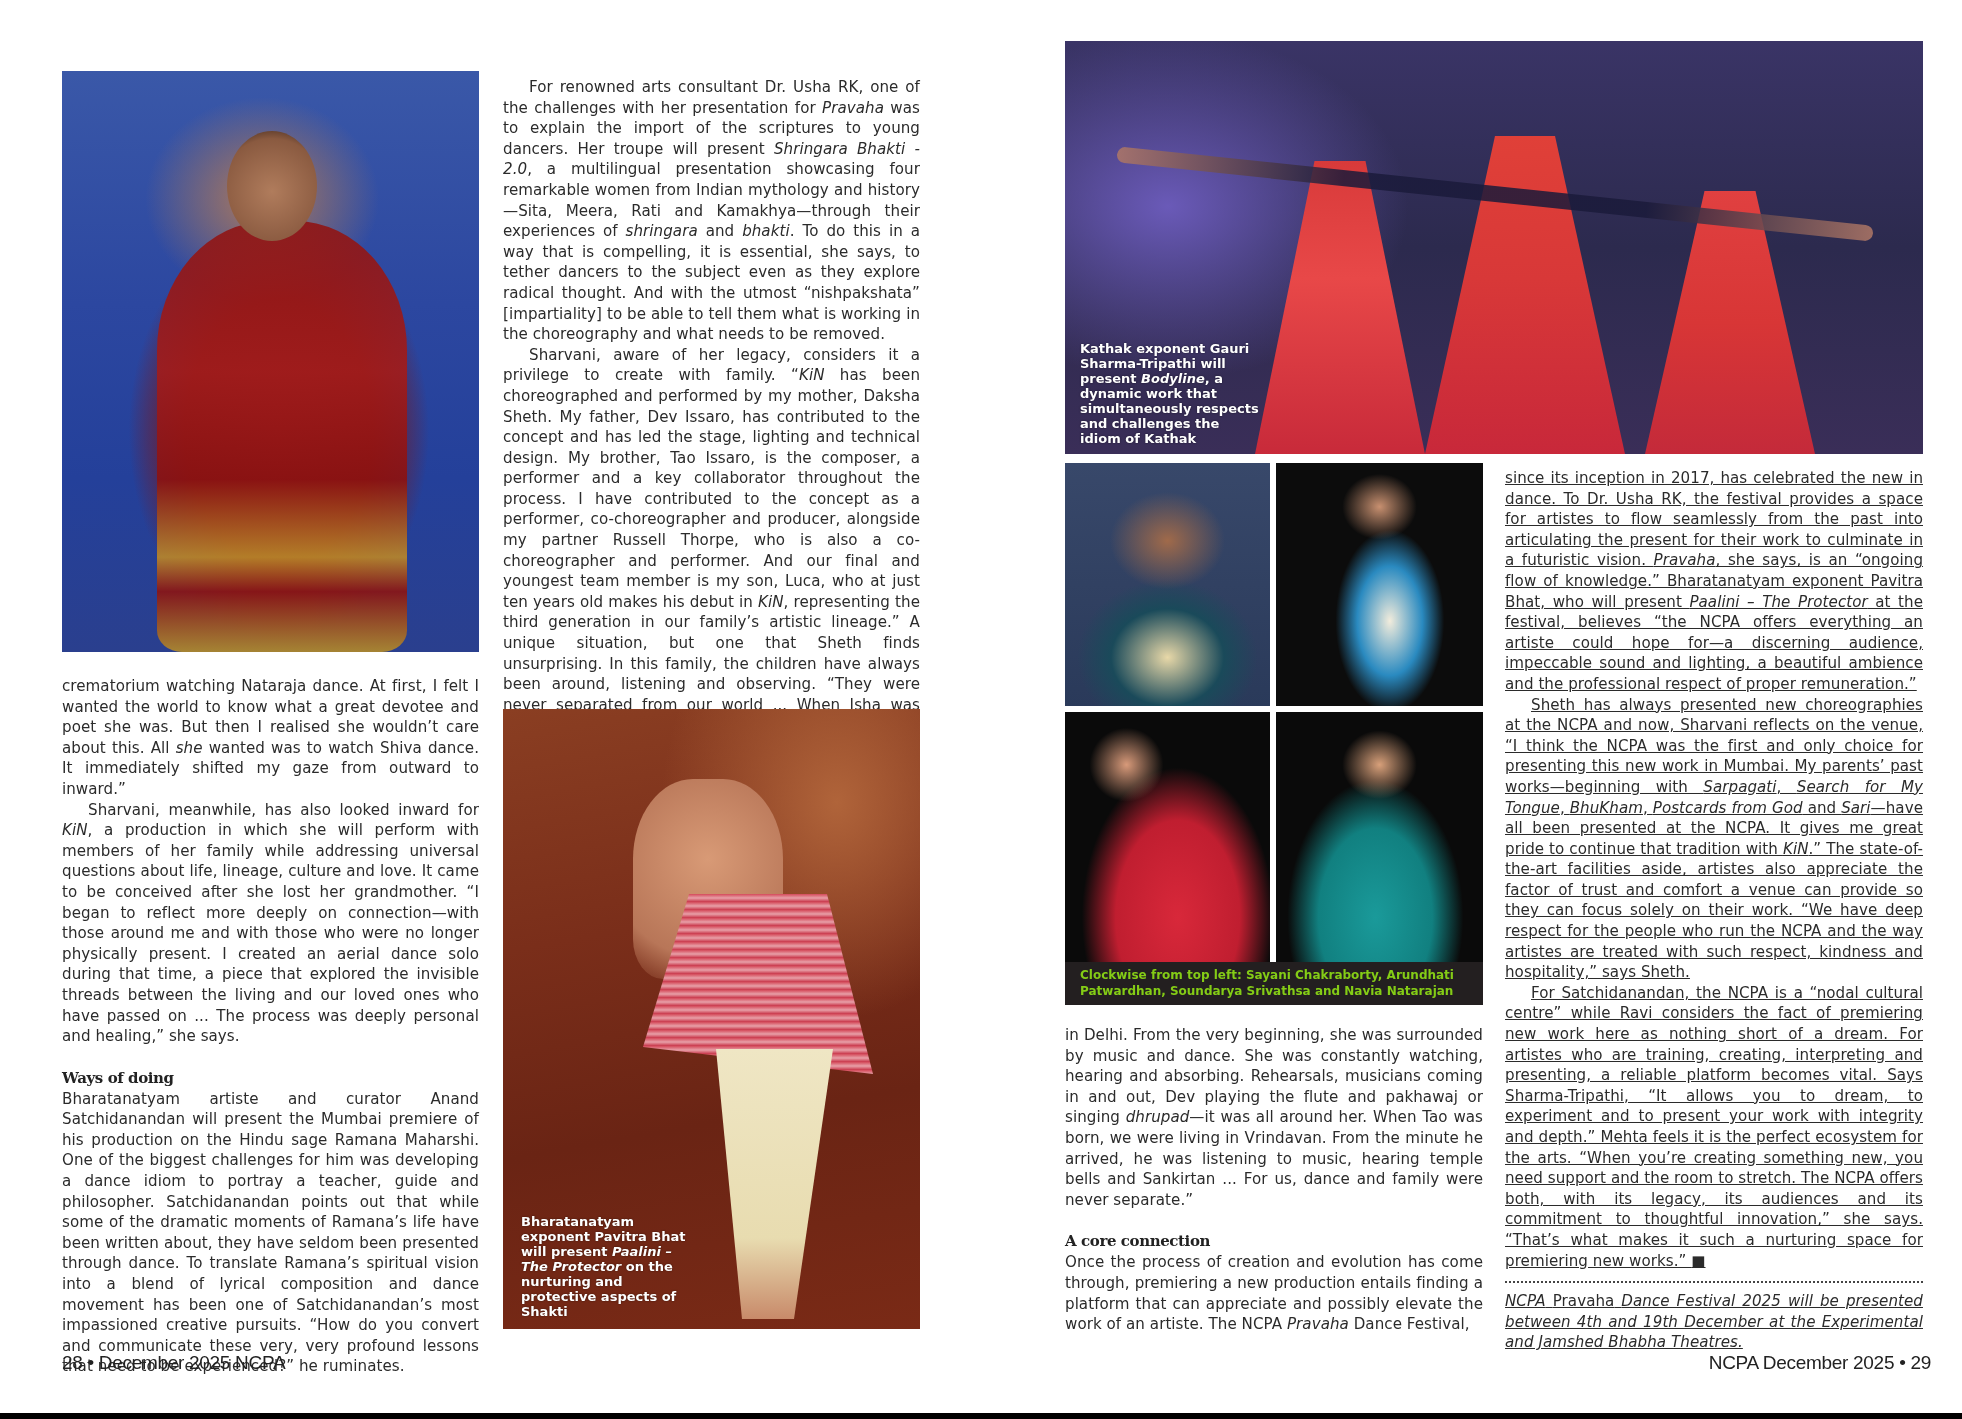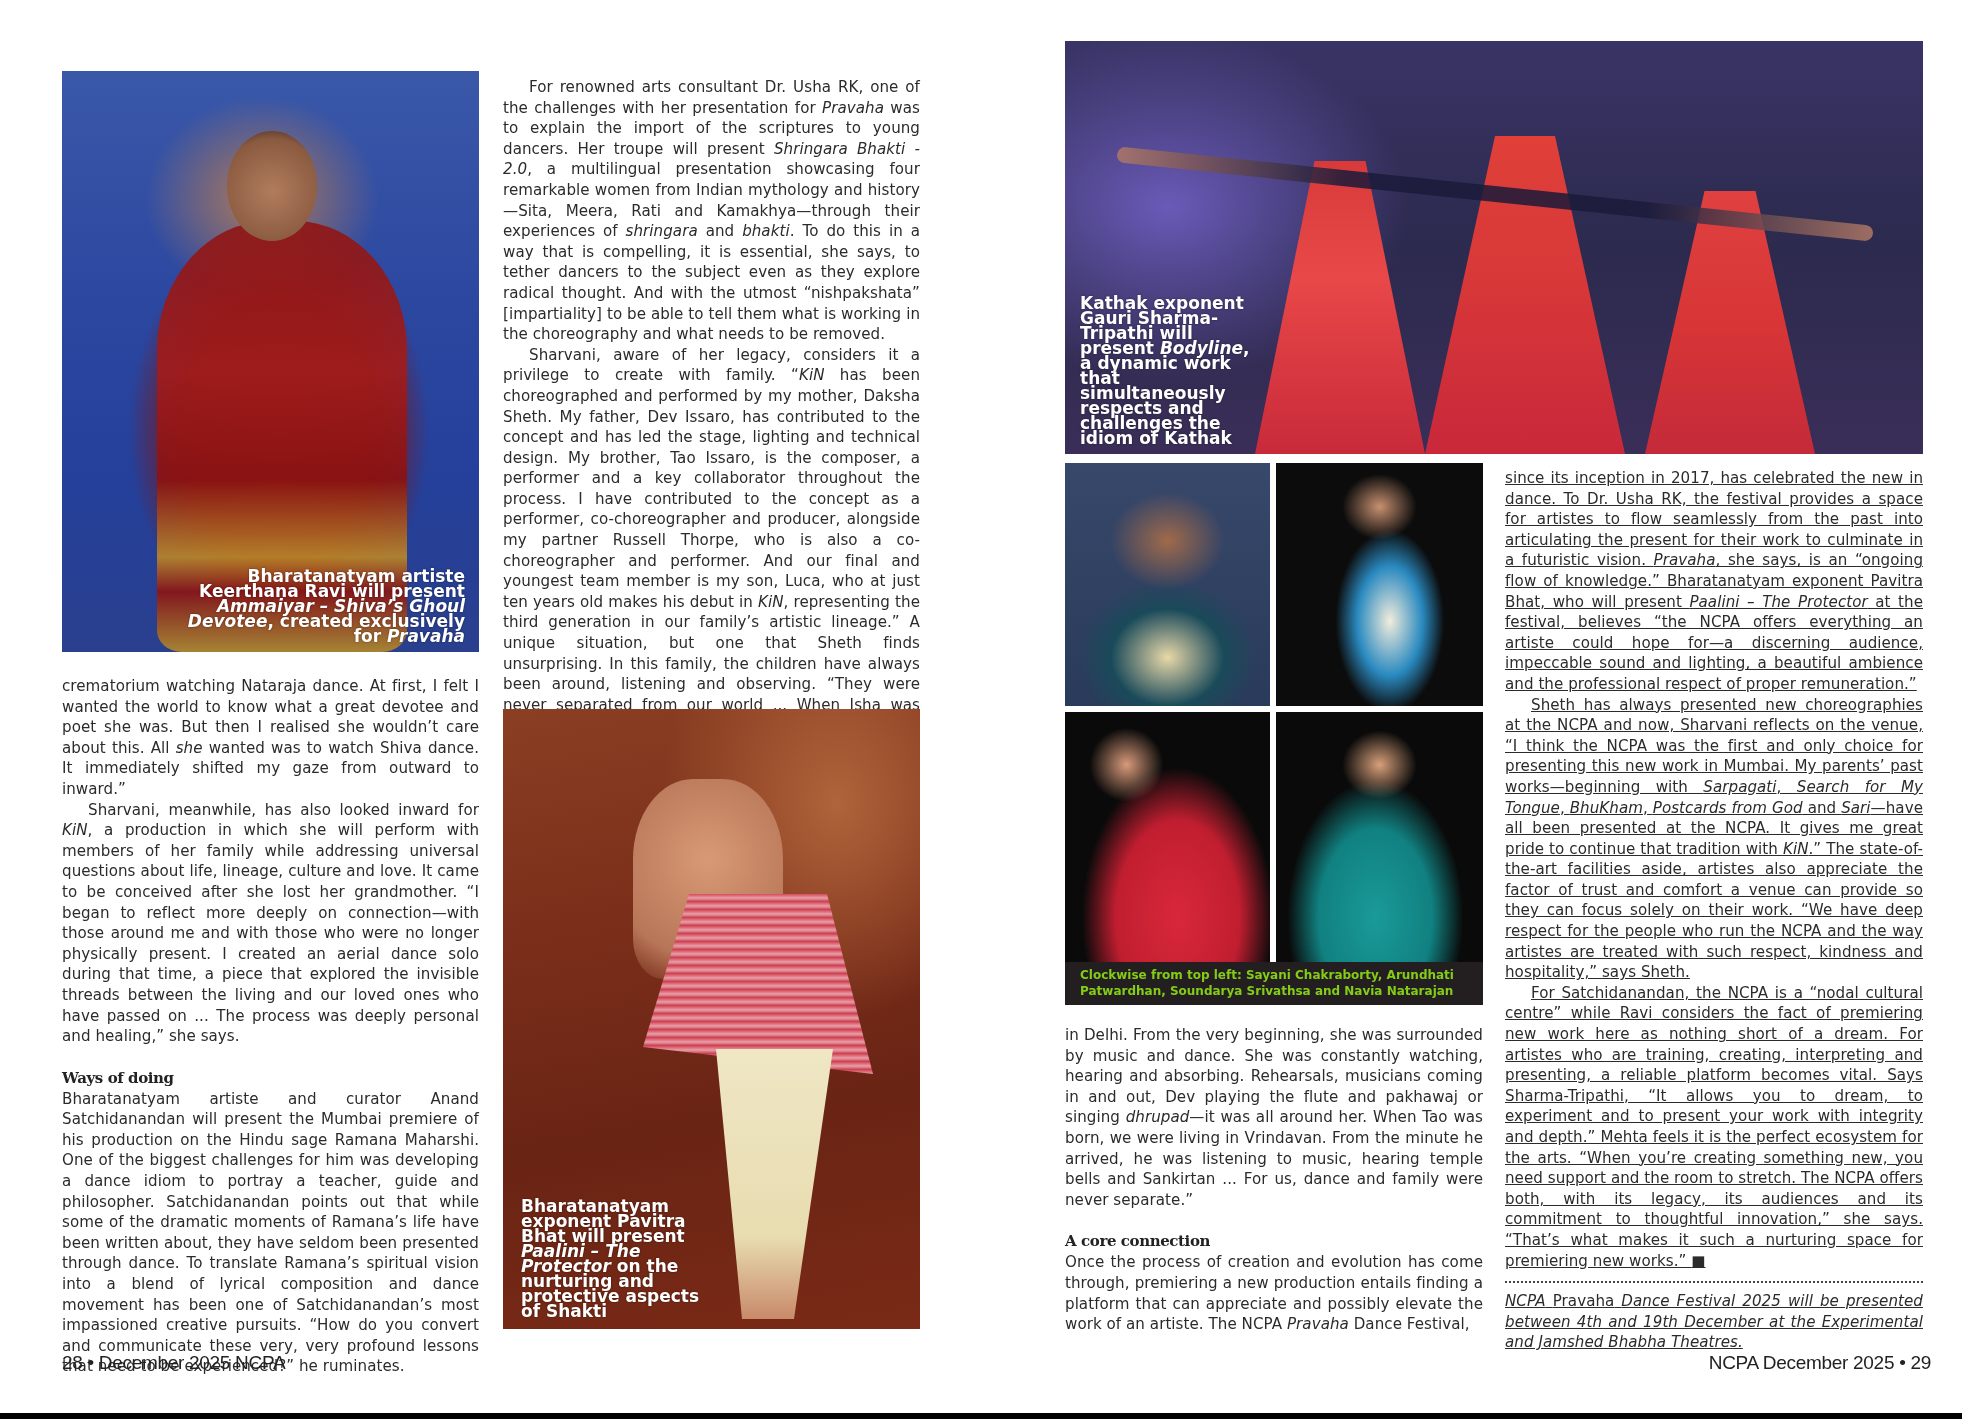--- a/index.html
+++ b/index.html
@@ -13,42 +13,39 @@
     text-align:justify; color:#2b2b2b; letter-spacing:0.05px;
   }
   .col p { margin:0; text-indent:0; }
   .col p.ind { text-indent:26px; }
   .col h3 {
     margin:20px 0 0 0; font-family:"DejaVu Serif", serif; font-weight:bold;
     font-size:15px; line-height:22px; color:#222; letter-spacing:-0.4px;
   }
   .photo { position:absolute; overflow:hidden; }
   .cap {
-    position:absolute; color:#fff; font-size:17px; line-height:15px;
+    position:absolute; color:#fff; font-size:13px; line-height:15px;
     font-weight:bold; text-shadow:0 0 2px rgba(0,0,0,0.5);
   }
   .cap i { font-weight:bold; }
   .footer { position:absolute; font-family:"Liberation Sans", sans-serif; font-size:19px; color:#222; letter-spacing:-0.3px; }
   .blackbar { position:absolute; left:0; top:1413px; width:1962px; height:6px; background:#000; }
 </style>
 </head>
 <body>
 
 <div class="photo" style="left:62px; top:71px; width:417px; height:581px;
      background: radial-gradient(ellipse 40% 25% at 48% 22%, #b07a5a 0%, rgba(176,122,90,0) 70%),
                  radial-gradient(ellipse 45% 45% at 52% 62%, #9a1a1a 0%, #7e1414 50%, rgba(126,20,20,0) 80%),
                  linear-gradient(180deg, #3a58a8 0%, #2c47a0 40%, #24409a 70%, #2a3f8e 100%);">
   <div style="position:absolute; left:95px; top:150px; width:250px; height:431px;
        background: linear-gradient(180deg, #8e1616 0%, #a01c1c 35%, #8a1212 60%, #b8862a 78%, #8a1414 86%, #b08a2c 100%);
        border-radius: 45% 45% 10% 10% / 30% 30% 5% 5%; opacity:0.92;"></div>
   <div style="position:absolute; left:165px; top:60px; width:90px; height:110px; border-radius:50%;
        background: radial-gradient(circle at 50% 55%, #b07c5c 0%, #8a5a40 70%, #2a1a14 100%);"></div>
-  <div class="cap" style="right:14px; bottom:8px; width:300px; text-align:right;">
-    <span>Bharatanatyam artiste Keerthana Ravi will present </span><i>Ammaiyar – Shiva’s Ghoul Devotee</i><span>, created exclusively for </span><i>Pravaha</i>
-  </div>
 </div>
 
 <div class="col" style="left:62px; top:676px; width:417px;">
   <p>crematorium watching Nataraja dance. At first, I felt I wanted the world to know what a great devotee and poet she was. But then I realised she wouldn’t care about this. All <i>she</i> wanted was to watch Shiva dance. It immediately shifted my gaze from outward to inward.”</p>
   <p class="ind">Sharvani, meanwhile, has also looked inward for <i>KiN</i>, a production in which she will perform with members of her family while addressing universal questions about life, lineage, culture and love. It came to be conceived after she lost her grandmother. “I began to reflect more deeply on connection—with those around me and with those who were no longer physically present. I created an aerial dance solo during that time, a piece that explored the invisible threads between the living and our loved ones who have passed on ... The process was deeply personal and healing,” she says.</p>
   <h3>Ways of doing</h3>
   <p>Bharatanatyam artiste and curator Anand Satchidanandan will present the Mumbai premiere of his production on the Hindu sage Ramana Maharshi. One of the biggest challenges for him was developing a dance idiom to portray a teacher, guide and philosopher. Satchidanandan points out that while some of the dramatic moments of Ramana’s life have been written about, they have seldom been presented through dance. To translate Ramana’s spiritual vision into a blend of lyrical composition and dance movement has been one of Satchidanandan’s most impassioned creative pursuits. “How do you convert and communicate these very, very profound lessons that need to be experienced?” he ruminates.</p>
 </div>
 
 <div class="col" style="left:503px; top:77px; width:417px;">

